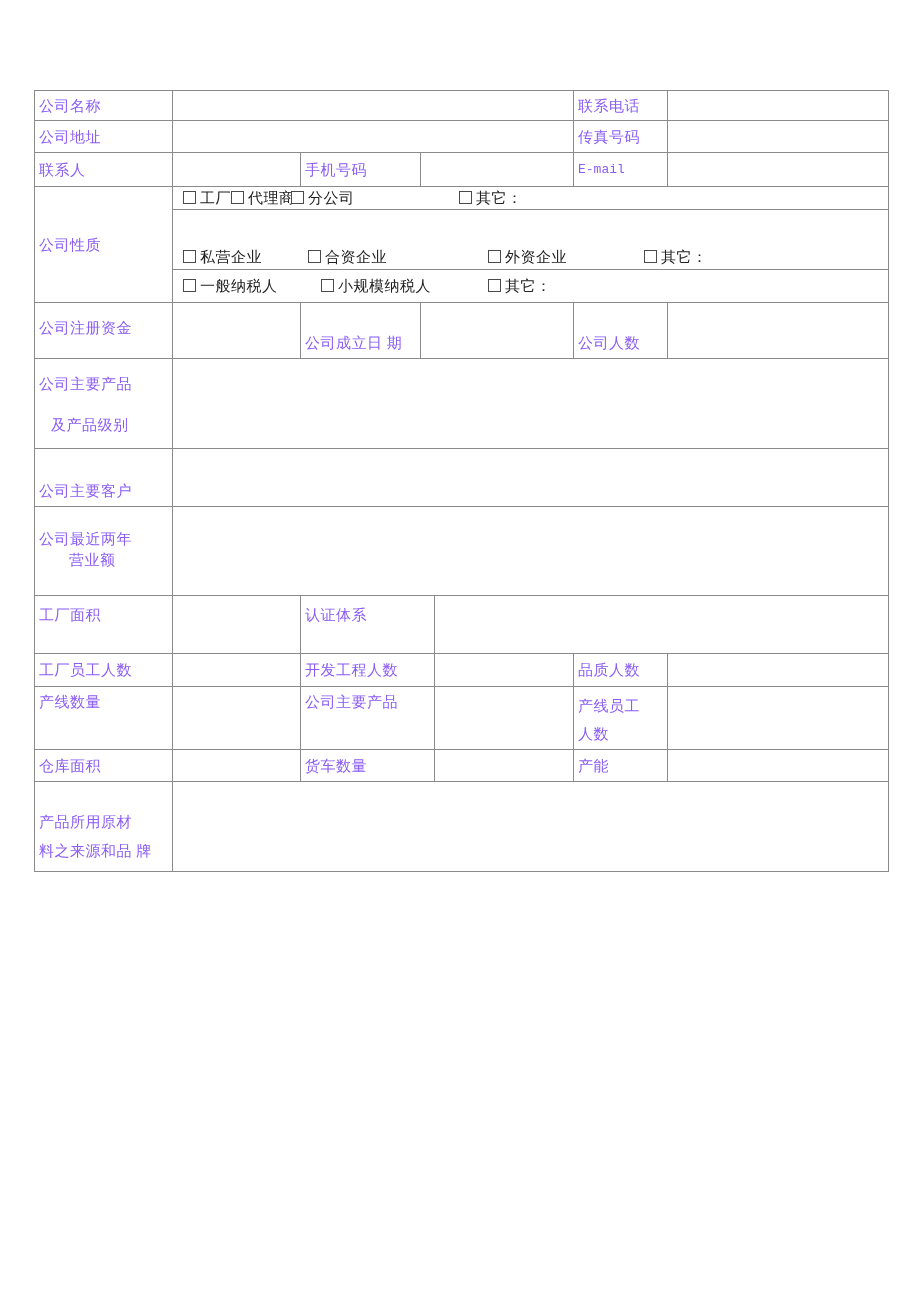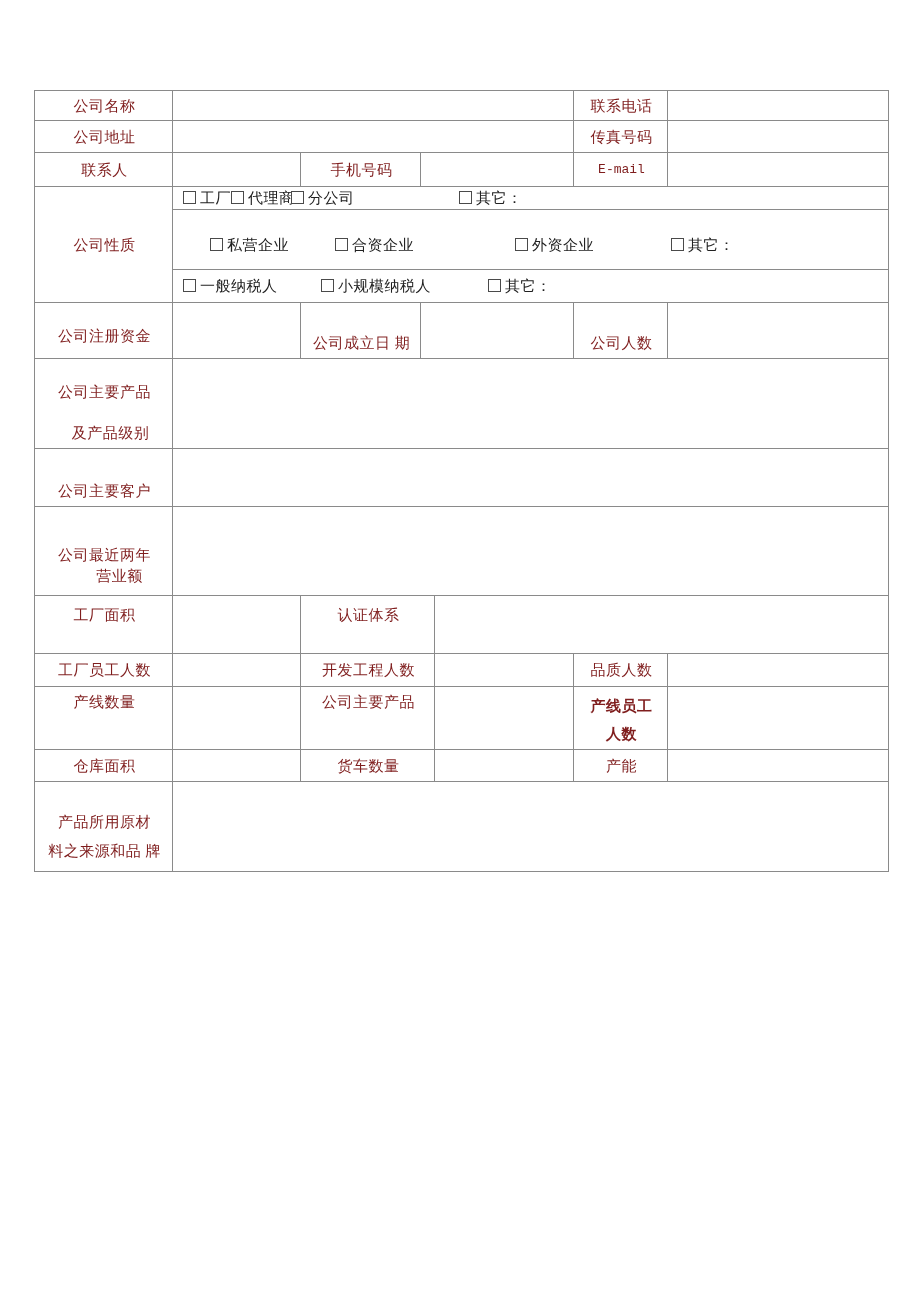--- a/index.html
+++ b/index.html
@@ -30,49 +30,49 @@
   td {
     border: 1px solid #8a8a8a;
     font-size: 15px;
     line-height: 20px;
     letter-spacing: 0.5px;
     padding: 1px 2px 1px 4px;
     vertical-align: middle;
     overflow: hidden;
     background: #ffffff;
   }
-  td.lbl { color: #7f1d1d; text-align: center; }
+  td.lbl { color: #8b5cf6; }
   td.val { }
-  .va-top    { vertical-align: top; padding-top: 23px; }
+  .va-top    { vertical-align: top; padding-top: 15px; }
   .va-top-sm { vertical-align: top; padding-top: 5px; }
   .va-bot    { vertical-align: bottom; padding-bottom: 5px; }
   .mono {
     font-family: "Liberation Mono", "DejaVu Sans Mono", monospace;
     font-size: 13px;
     letter-spacing: 0;
   }
   
   .lh21 { line-height: 21px; }
-  .lh28 { line-height: 28px; font-weight: bold; }
+  .lh28 { line-height: 28px; }
   .lh29 { line-height: 29px; margin-left: 44px; }
   .line2-products { margin-top: 21px; padding-left: 12px; }
   .line2-revenue  { padding-left: 30px; }
   
   td.nature-cell {
     position: relative;
     padding: 0;
   }
   .cb-group {
     position: absolute;
     white-space: nowrap;
     font-size: 15px;
     letter-spacing: 0.5px;
   }
   .nature-mid .cb-group { top: 50%; transform: translateY(-50%); }
-  .nature-bot .cb-group { bottom: 14px; margin-left: 27px; }
+  .nature-bot .cb-group { bottom: 2px; }
   .cb-box {
     display: inline-block;
     width: 11px;
     height: 11px;
     border: 1px solid #4a4a4a;
     background: #ffffff;
     margin-right: 4px;
     vertical-align: -1px;
   }
 </style>
@@ -178,21 +178,21 @@
       </td>
       <td class="val" colspan="6"></td>
     </tr>
 
     <tr style="height:58px">
       <td class="lbl va-bot">公司主要客户</td>
       <td class="val" colspan="6"></td>
     </tr>
 
     <tr style="height:89px">
-      <td class="lbl va-bot lh21" style="padding-bottom:8px">
+      <td class="lbl va-bot lh21" style="padding-bottom:24px">
         <div>公司最近两年</div>
         <div class="line2-revenue">营业额</div>
       </td>
       <td class="val" colspan="6"></td>
     </tr>
 
     <tr style="height:58px">
       <td class="lbl va-top" style="padding-top:9px">工厂面积</td>
       <td class="val"></td>
       <td class="lbl va-top" style="padding-top:9px" colspan="2">认证体系</td>

